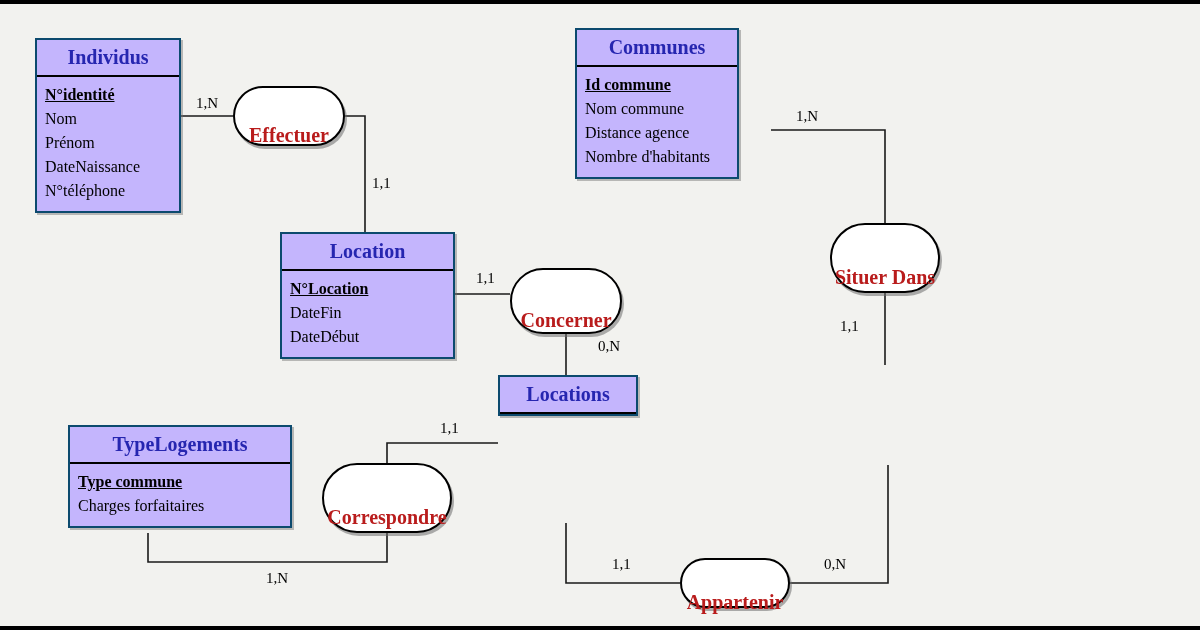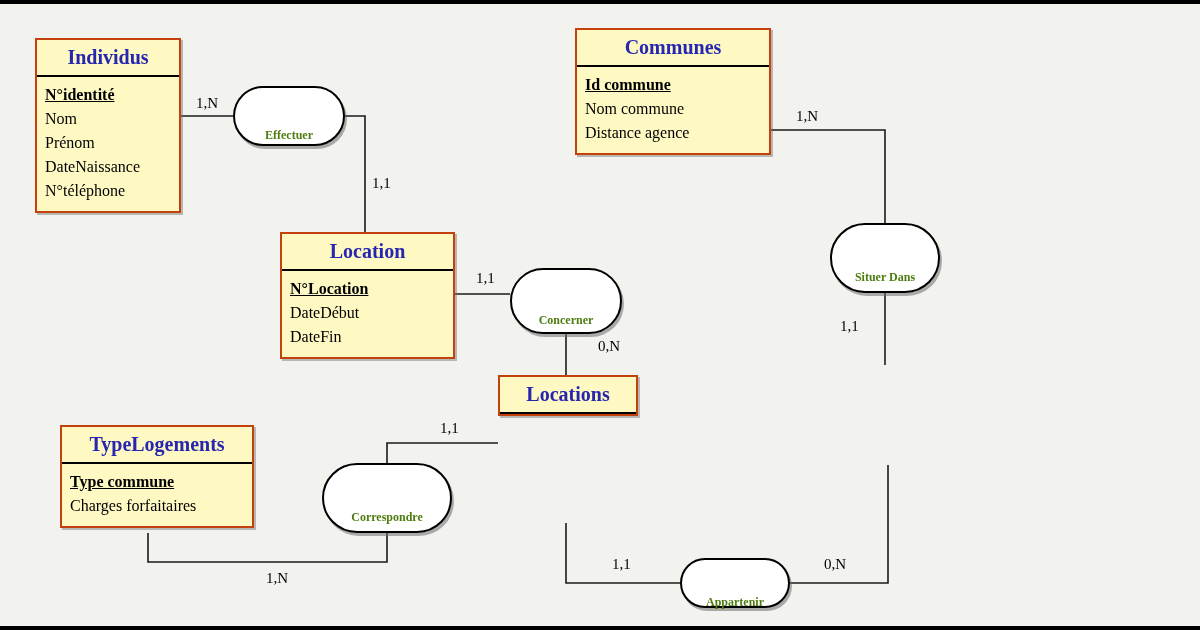--- a/index.html
+++ b/index.html
@@ -16,22 +16,22 @@
   }
   .edge-bar { position:absolute; left:0; width:1200px; height:4px; background:#000; }
   .edge-bar.top { top:0; }
   .edge-bar.bottom { bottom:0; }
 
   svg.lines { position:absolute; left:0; top:0; width:1200px; height:630px; }
   svg.lines polyline { fill:none; stroke:#1a1a1a; stroke-width:1.6; }
 
   .entity {
     position:absolute;
-    background:#fef9c3;
-    border:2px solid #c2410c;
+    background:#c4b5fd;
+    border:2px solid #0c4a6e;
     box-shadow:2px 2px 0 rgba(110,110,110,0.45);
   }
   .entity-title {
     text-align:center;
     font-weight:bold;
     font-size:20px;
     color:#2626b0;
     padding:6px 4px;
     border-bottom:2px solid #000;
   }
@@ -49,22 +49,22 @@
     background:#ffffff;
     border:2px solid #000;
     border-radius:999px;
     box-shadow:2px 3px 0 rgba(110,110,110,0.55);
     display:flex;
     align-items:center;
     justify-content:center;
   }
   .relation span {
     font-weight:bold;
-    font-size:12px;
-    color:#4d7c0f;
+    font-size:20px;
+    color:#b91c1c;
     white-space:nowrap;
     margin-top:38px;
   }
 
   .card {
     position:absolute;
     font-size:15px;
     color:#000;
     white-space:nowrap;
   }
@@ -91,43 +91,44 @@
     <div class="entity-title">Individus</div>
     <div class="entity-attrs">
       <div class="attr key">N°identité</div>
       <div class="attr">Nom</div>
       <div class="attr">Prénom</div>
       <div class="attr">DateNaissance</div>
       <div class="attr">N°téléphone</div>
     </div>
   </div>
 
-  <div class="entity" style="left:575px; top:28px; width:196px">
+  <div class="entity" style="left:575px; top:28px; width:164px">
     <div class="entity-title">Communes</div>
     <div class="entity-attrs">
       <div class="attr key">Id commune</div>
       <div class="attr">Nom commune</div>
       <div class="attr">Distance agence</div>
+      <div class="attr">Nombre d'habitants</div>
     </div>
   </div>
 
   <div class="entity" style="left:280px; top:232px; width:175px">
     <div class="entity-title">Location</div>
     <div class="entity-attrs">
       <div class="attr key">N°Location</div>
+      <div class="attr">DateFin</div>
       <div class="attr">DateDébut</div>
-      <div class="attr">DateFin</div>
     </div>
   </div>
 
   <div class="entity" style="left:498px; top:375px; width:140px">
     <div class="entity-title">Locations</div>
   </div>
 
-  <div class="entity" style="left:60px; top:425px; width:194px">
+  <div class="entity" style="left:68px; top:425px; width:224px">
     <div class="entity-title">TypeLogements</div>
     <div class="entity-attrs">
       <div class="attr key">Type commune</div>
       <div class="attr">Charges forfaitaires</div>
     </div>
   </div>
 
 
   <div class="relation" style="left:233px; top:86px; width:112px; height:60px">
     <span>Effectuer</span>

